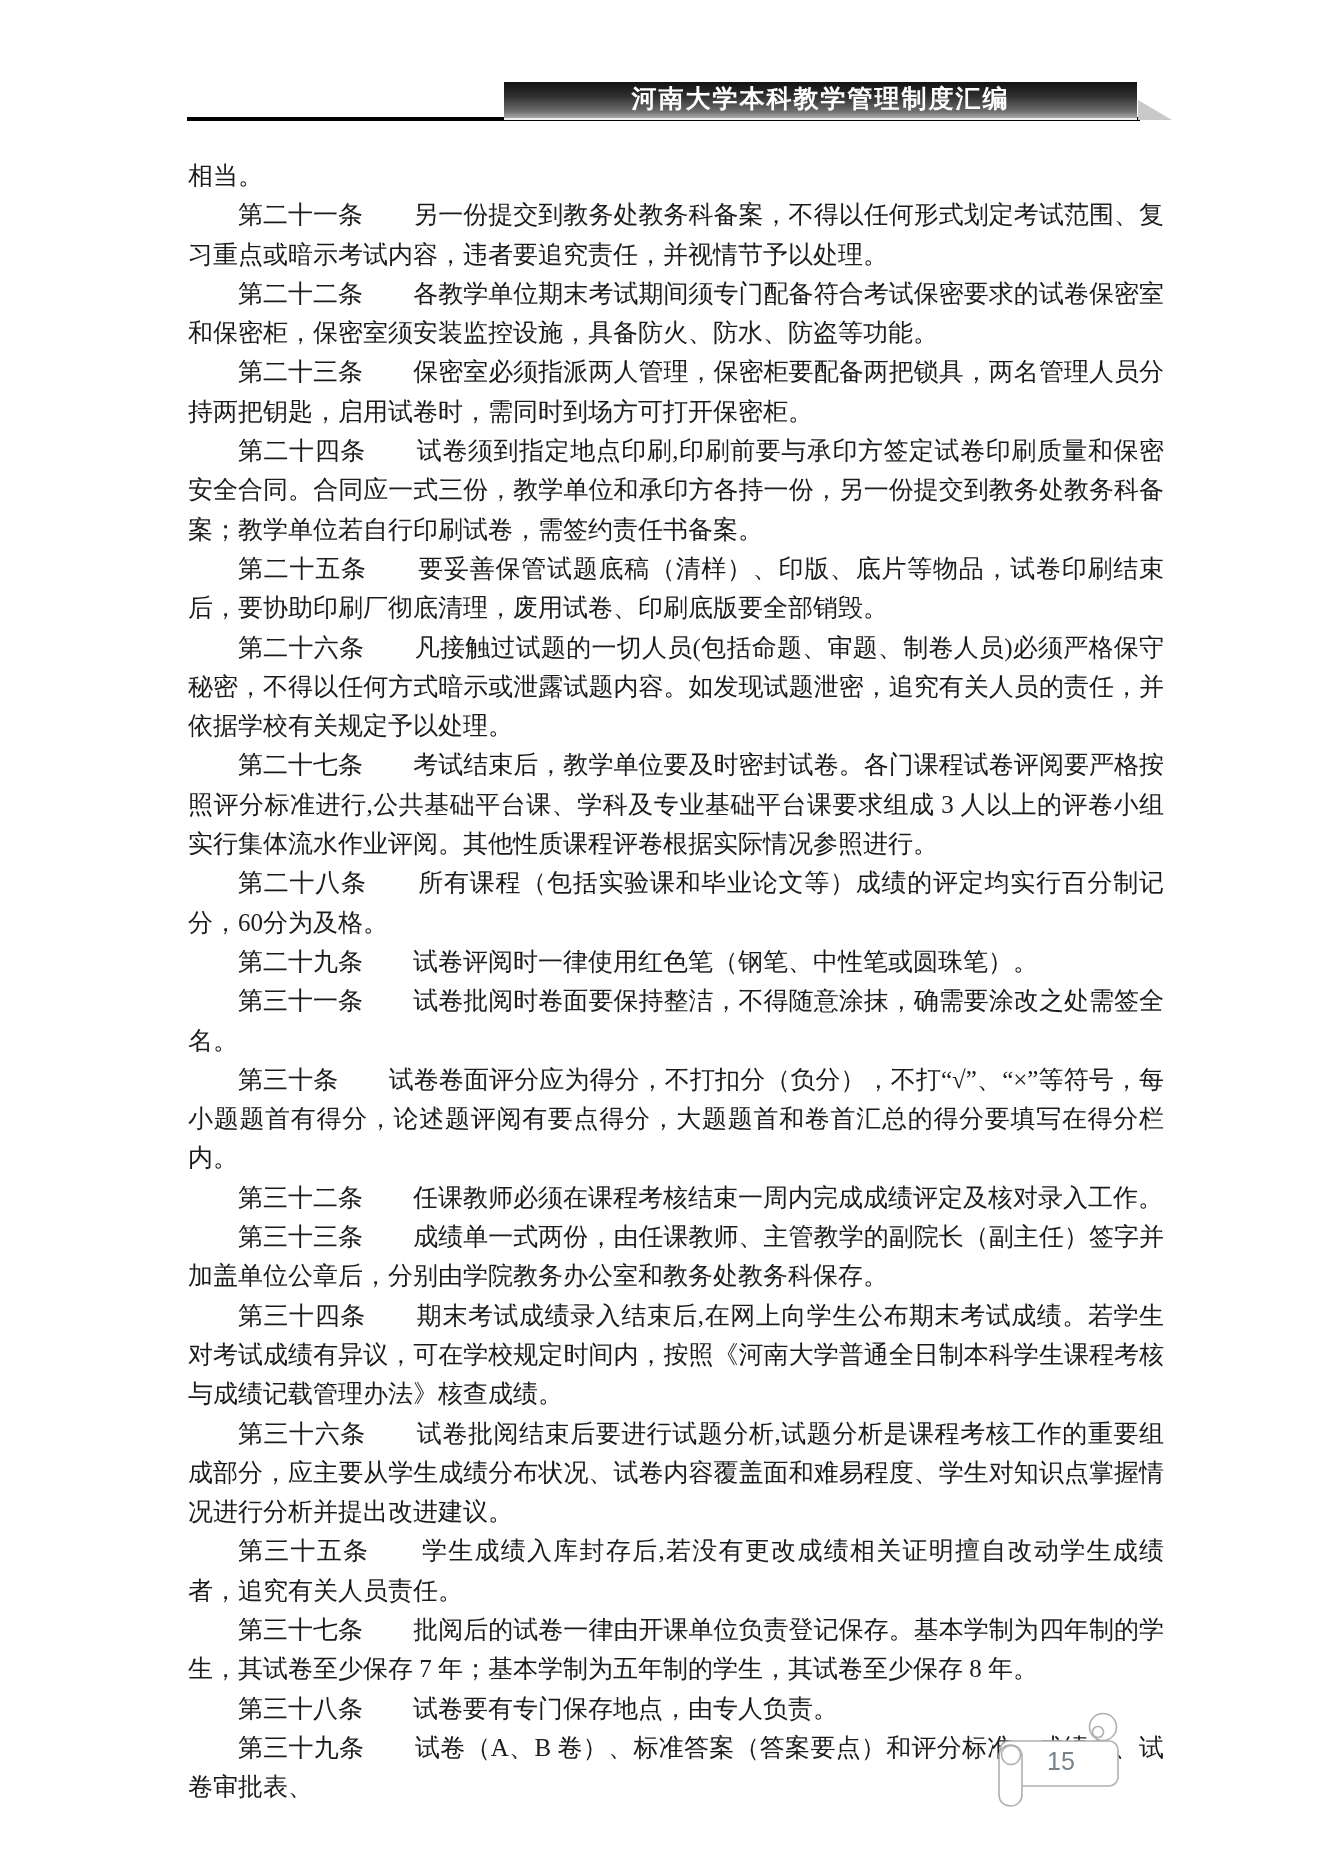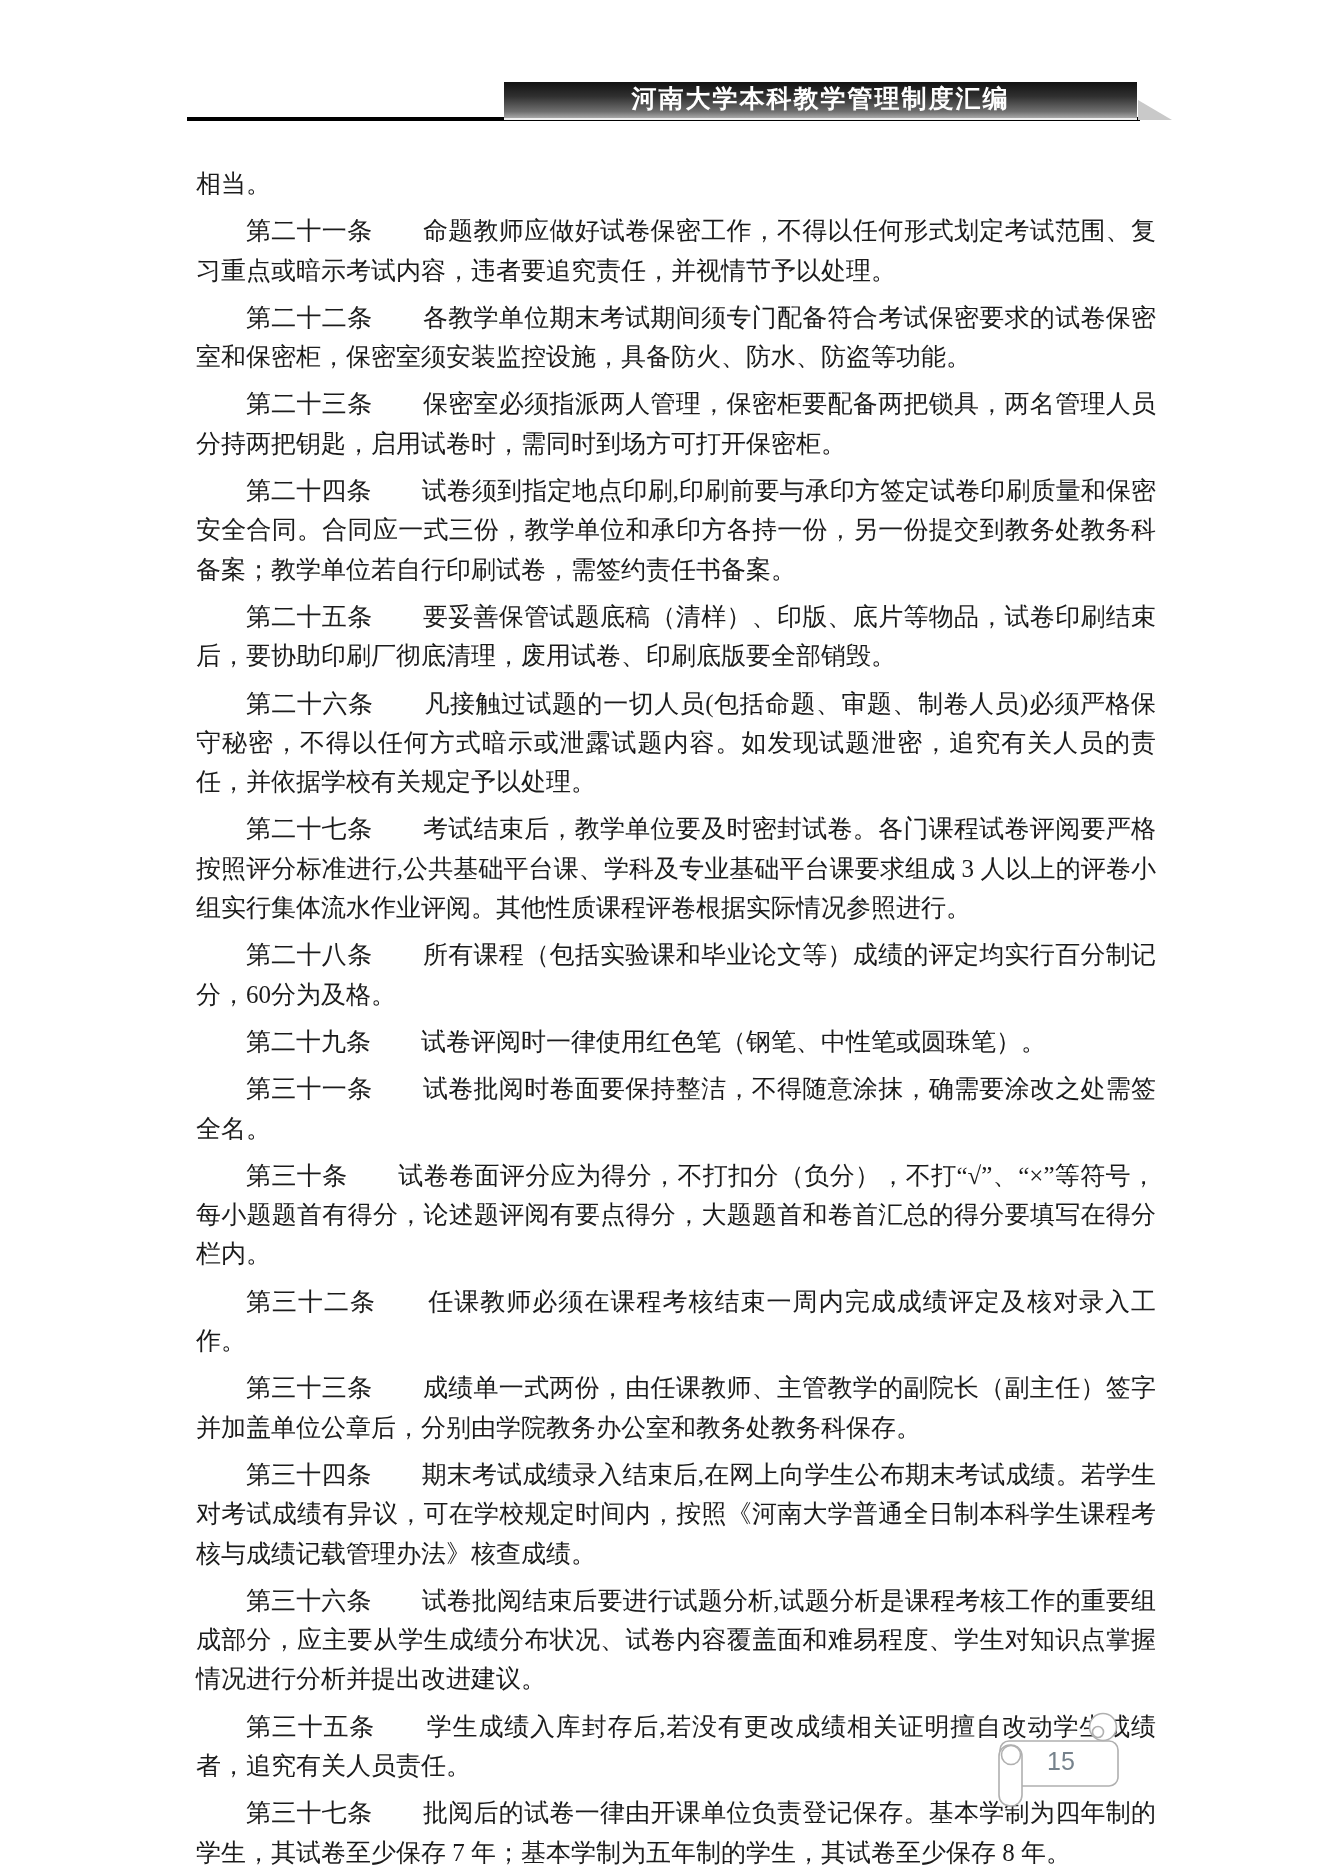--- a/index.html
+++ b/index.html
@@ -25,21 +25,21 @@
   }
   .banner-title{
     color:#ffffff;font-size:25px;font-weight:bold;letter-spacing:2px;white-space:nowrap;
   }
   .banner-fold{position:absolute;left:1138px;top:99px;}
   .content{
     position:absolute;left:188px;top:156px;width:976px;
     font-size:25px;line-height:39.3px;color:var(--text);
     text-align:justify;
   }
-  .para{margin:8px;text-indent:2em;}
+  .para{margin:0;text-indent:2em;}
   .para.no-indent{text-indent:0;}
   .footer-scroll{position:absolute;left:992px;top:1702px;}
   .page-number{
     position:absolute;left:1040px;top:1747px;width:42px;text-align:center;
     font-size:25px;color:var(--page-number);
     font-family:Liberation Sans, sans-serif;
   }
 </style>
 </head>
 <body>
@@ -53,21 +53,21 @@
     </div>
     <svg class="banner-fold" width="36" height="22" viewBox="0 0 36 22">
       <polygon points="0,1 34,21 0,21" fill="#c9c9c9"></polygon>
     </svg>
   </header>
 
   <main class="content">
 
       <p class="para no-indent">相当。</p>
 
-      <p class="para">第二十一条　　命题教师应做好试卷保密工作，不得以任何形式划定考试范围、复习重点或暗示考试内容，违者要追究责任，并视情节予以处理。</p>
+      <p class="para">第二十一条　　另一份提交到教务处教务科备案，不得以任何形式划定考试范围、复习重点或暗示考试内容，违者要追究责任，并视情节予以处理。</p>
 
       <p class="para">第二十二条　　各教学单位期末考试期间须专门配备符合考试保密要求的试卷保密室和保密柜，保密室须安装监控设施，具备防火、防水、防盗等功能。</p>
 
       <p class="para">第二十三条　　保密室必须指派两人管理，保密柜要配备两把锁具，两名管理人员分持两把钥匙，启用试卷时，需同时到场方可打开保密柜。</p>
 
       <p class="para">第二十四条　　试卷须到指定地点印刷,印刷前要与承印方签定试卷印刷质量和保密安全合同。合同应一式三份，教学单位和承印方各持一份，另一份提交到教务处教务科备案；教学单位若自行印刷试卷，需签约责任书备案。</p>
 
       <p class="para">第二十五条　　要妥善保管试题底稿（清样）、印版、底片等物品，试卷印刷结束后，要协助印刷厂彻底清理，废用试卷、印刷底版要全部销毁。</p>
 
       <p class="para">第二十六条　　凡接触过试题的一切人员(包括命题、审题、制卷人员)必须严格保守秘密，不得以任何方式暗示或泄露试题内容。如发现试题泄密，追究有关人员的责任，并依据学校有关规定予以处理。</p>

